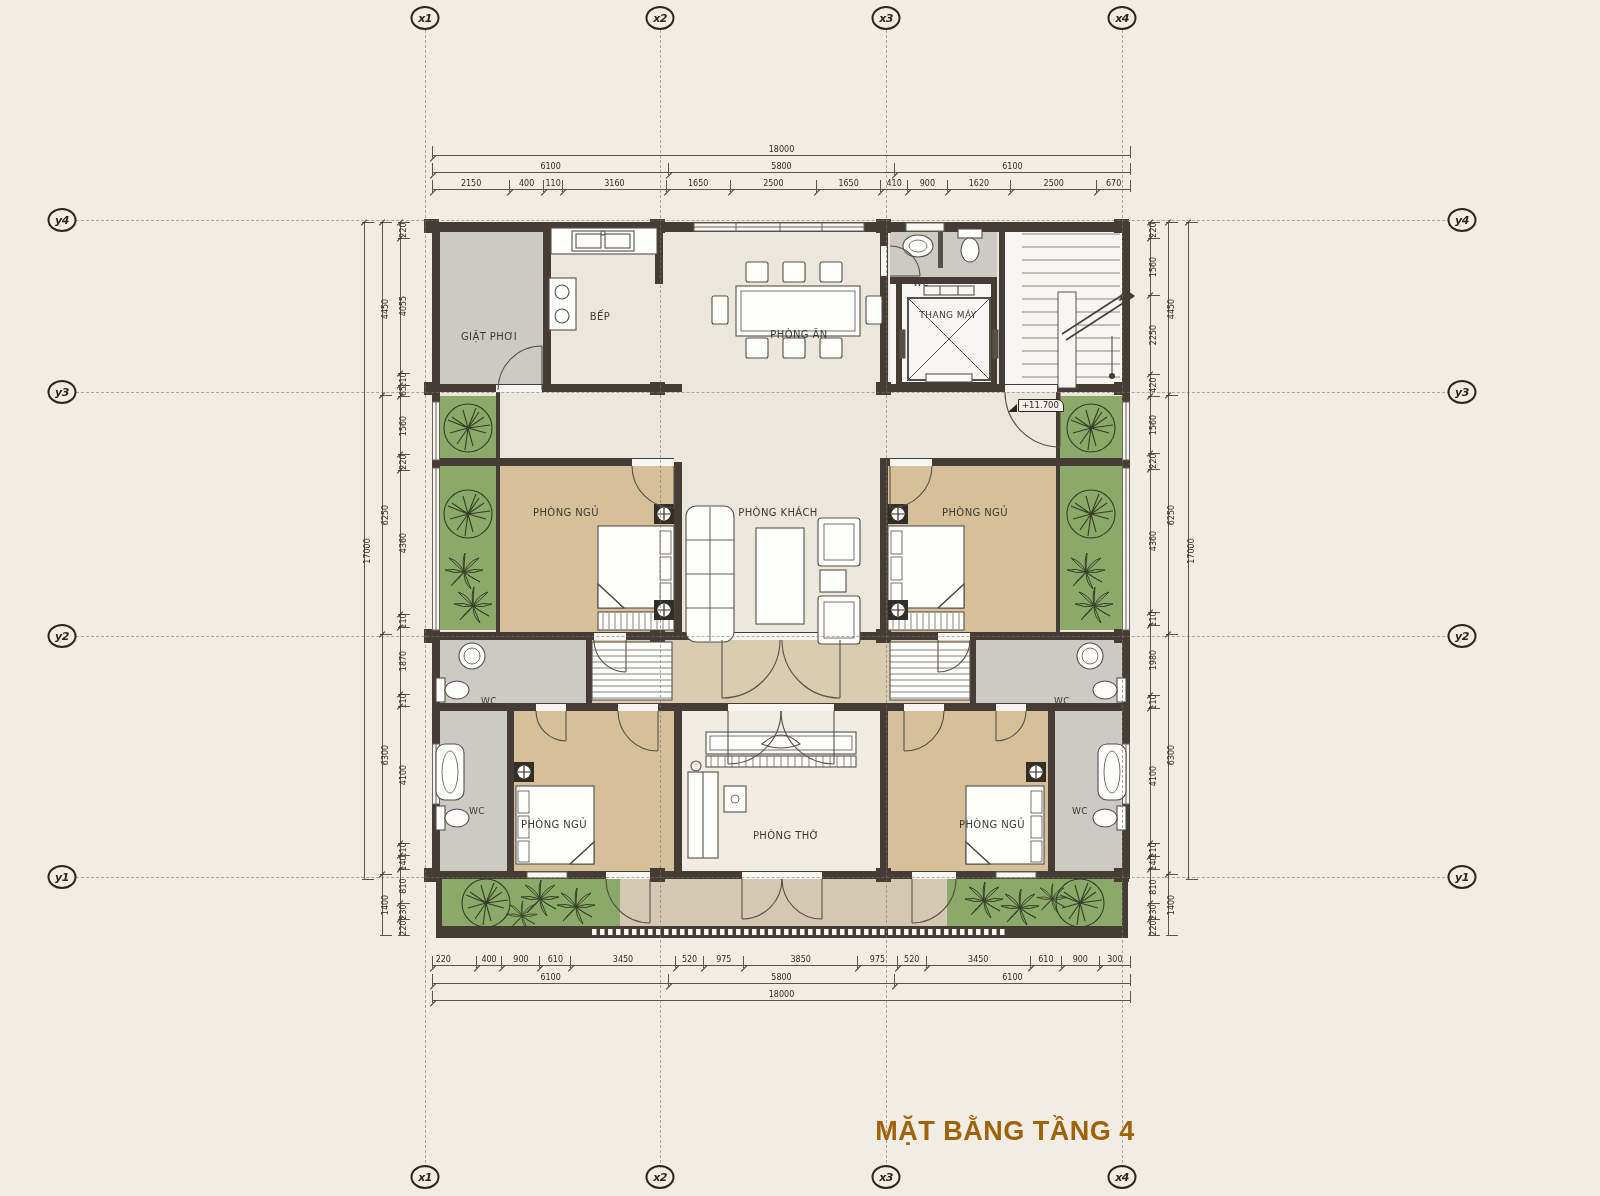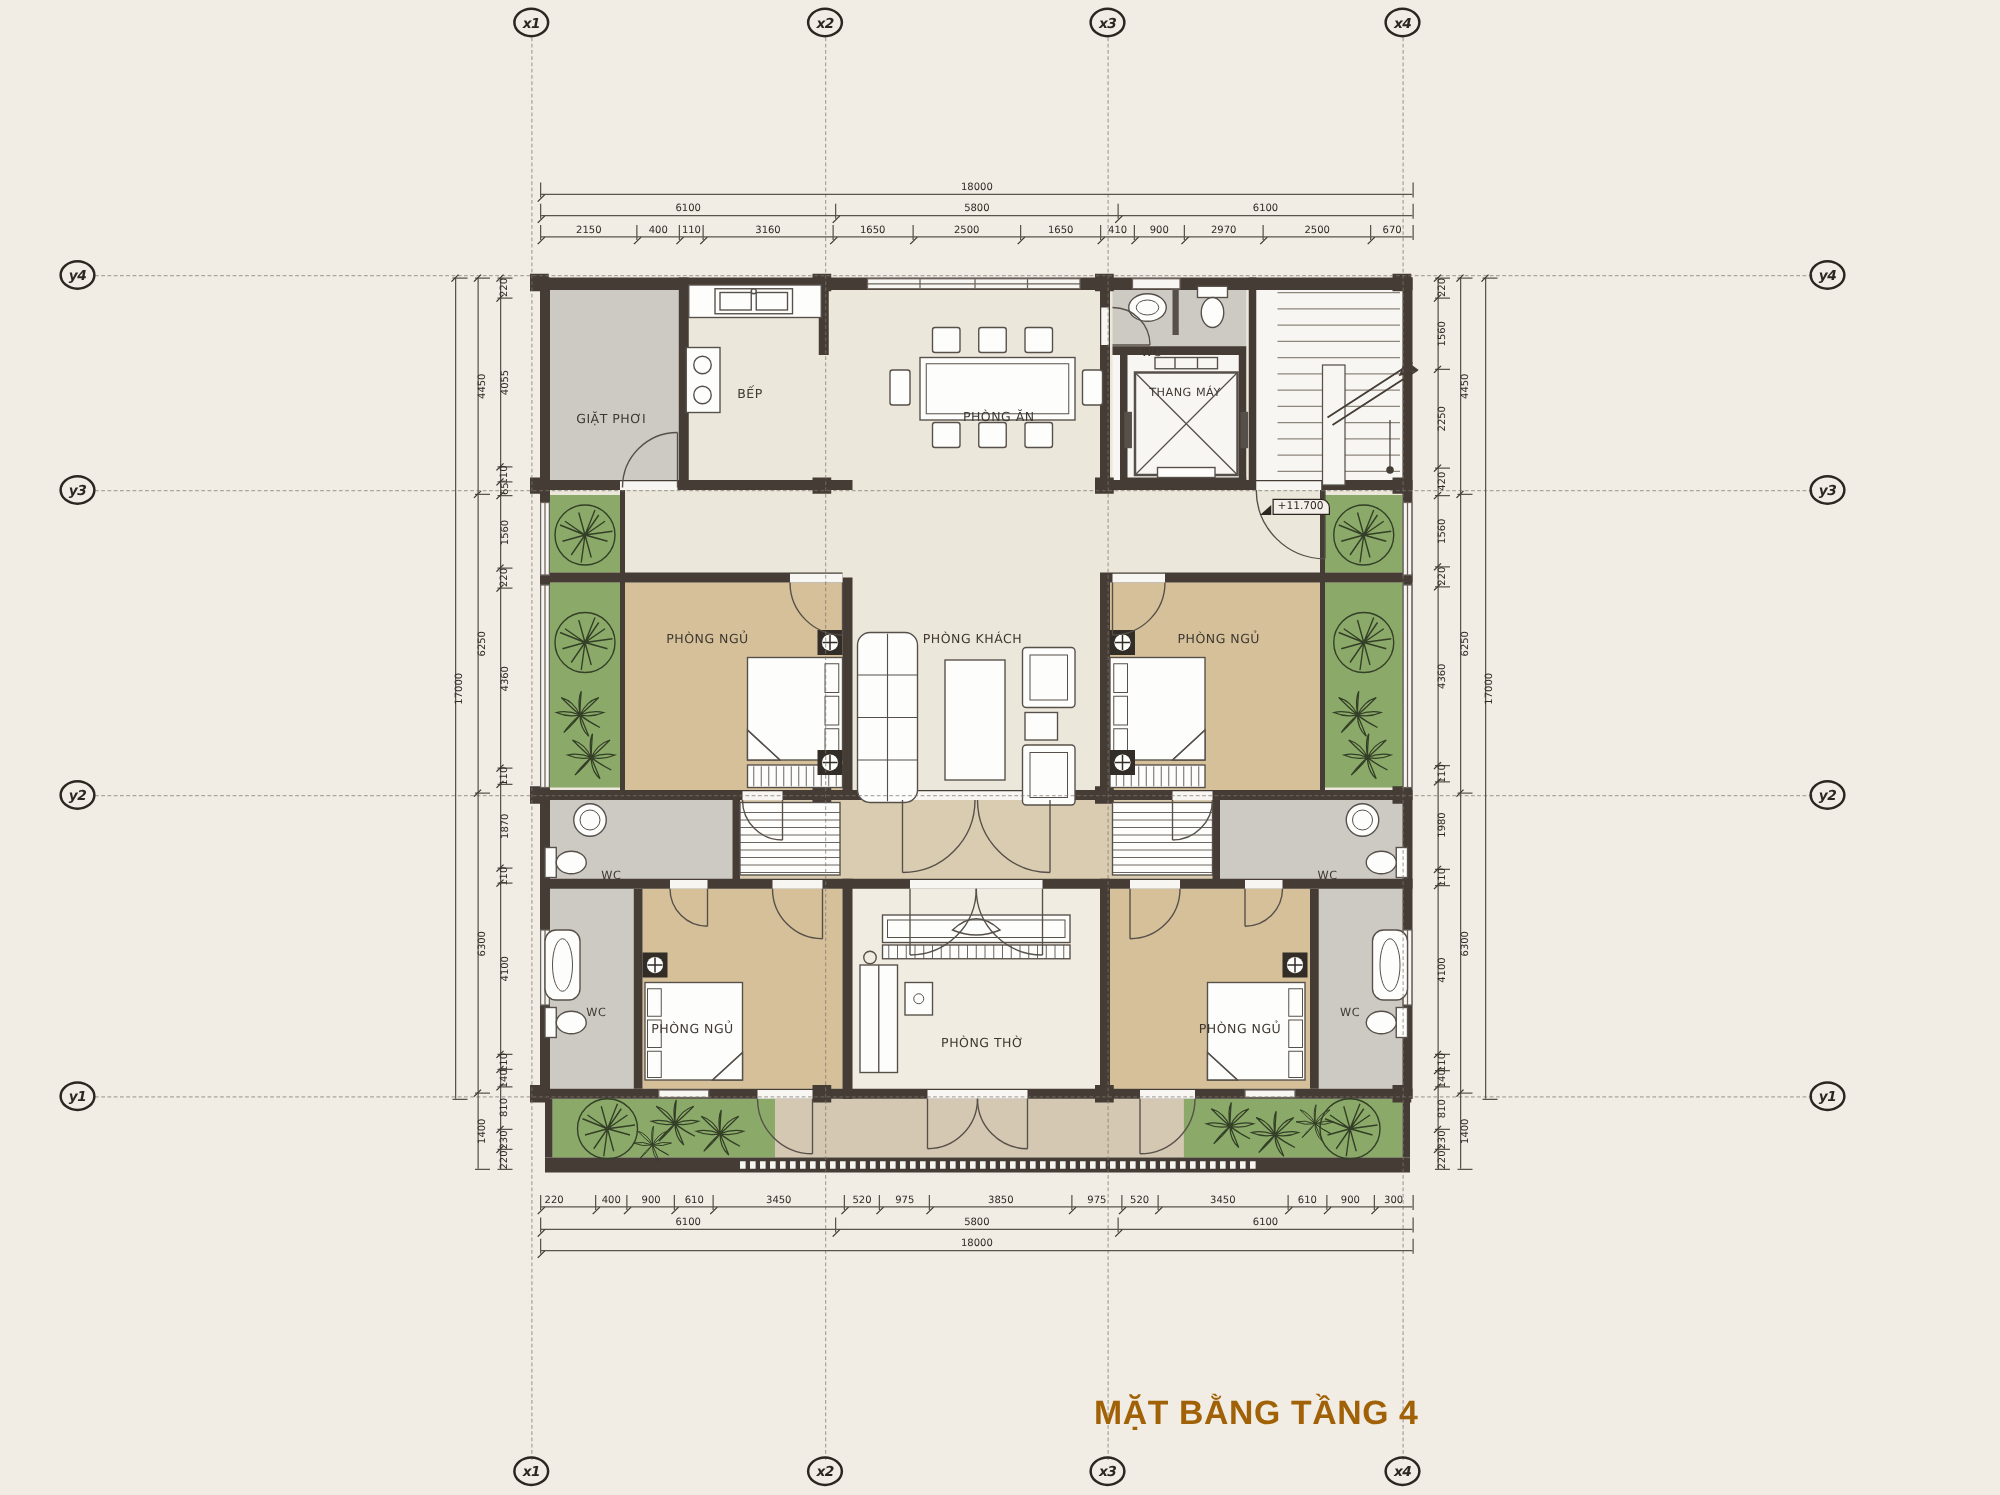--- a/index.html
+++ b/index.html
@@ -454,21 +454,21 @@
       <div class="dim-seg" style="flex-grow: 1650;">
         <span class="dim-lab">1650</span>
       </div>
       <div class="dim-seg" style="flex-grow: 410;">
         <span class="dim-lab">410</span>
       </div>
       <div class="dim-seg" style="flex-grow: 900;">
         <span class="dim-lab">900</span>
       </div>
       <div class="dim-seg" style="flex-grow: 1620;">
-        <span class="dim-lab">2970</span>
+        <span class="dim-lab">1620</span>
       </div>
       <div class="dim-seg" style="flex-grow: 2500;">
         <span class="dim-lab">2500</span>
       </div>
       <div class="dim-seg" style="flex-grow: 670;">
         <span class="dim-lab">670</span>
       </div>
     </div>
   <div class="dim-chain h" style="left:432px;top:956px;width:698px">
       <div class="dim-seg" style="flex-grow: 220;">

